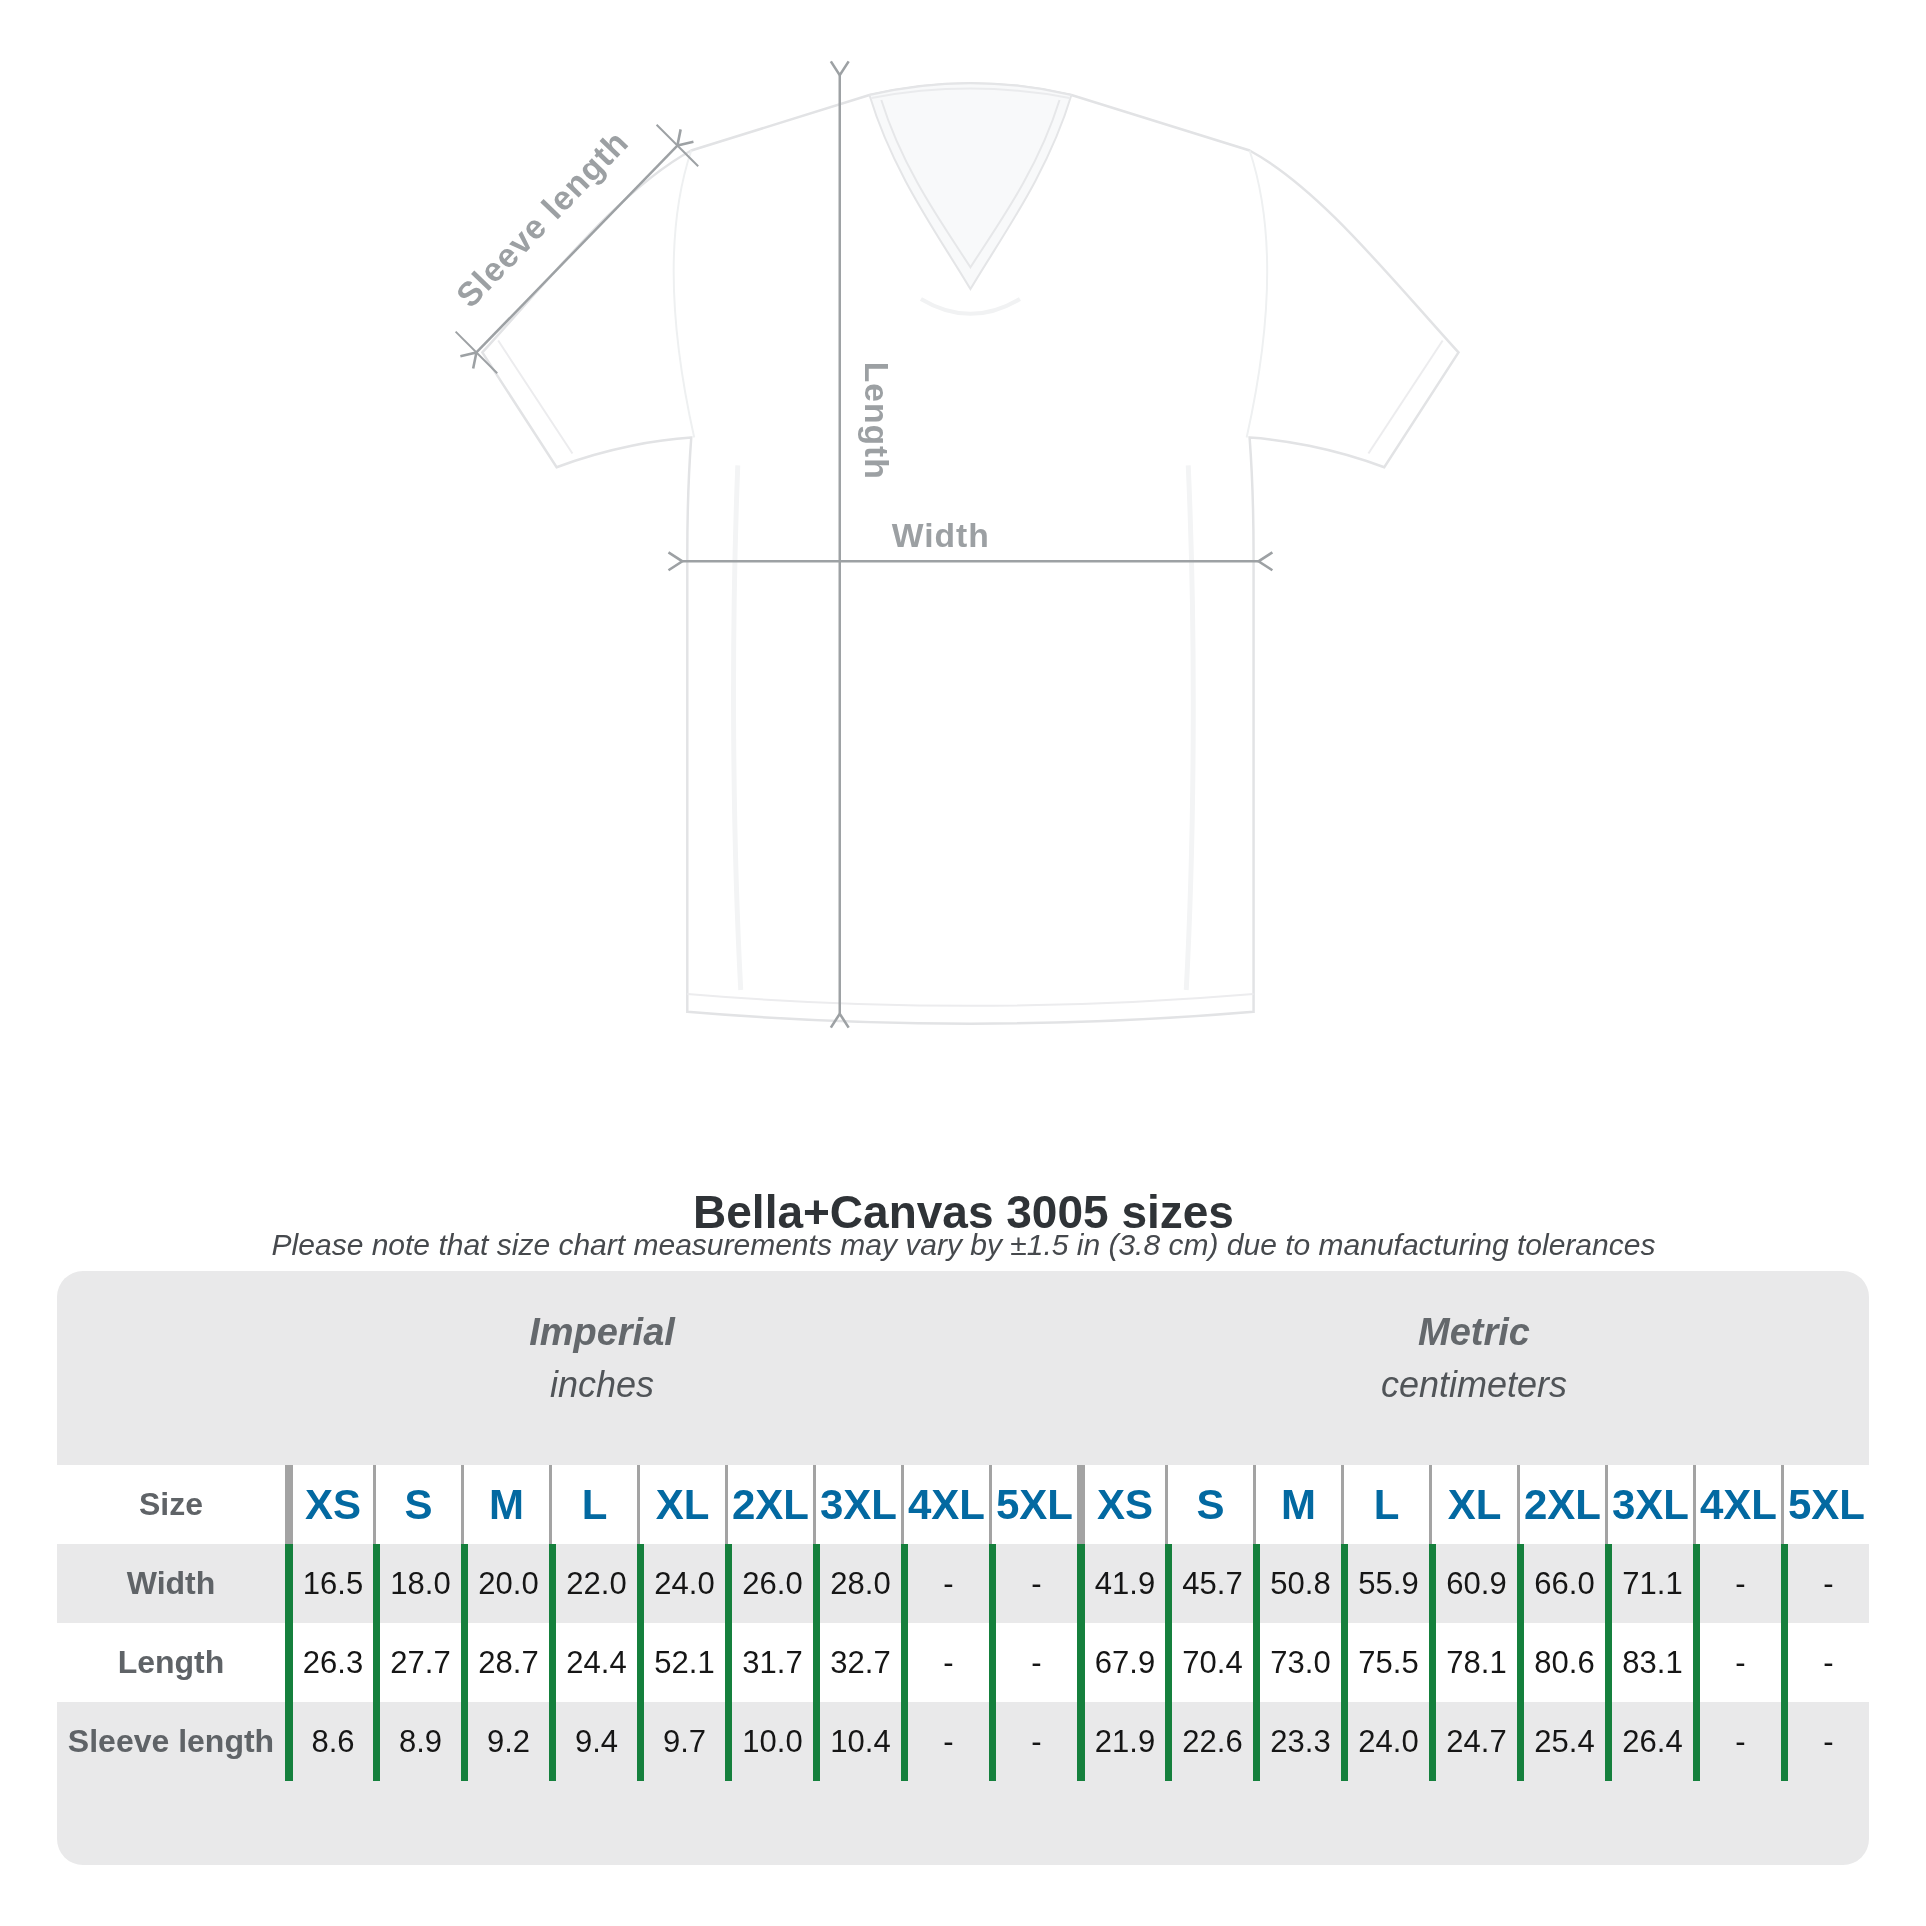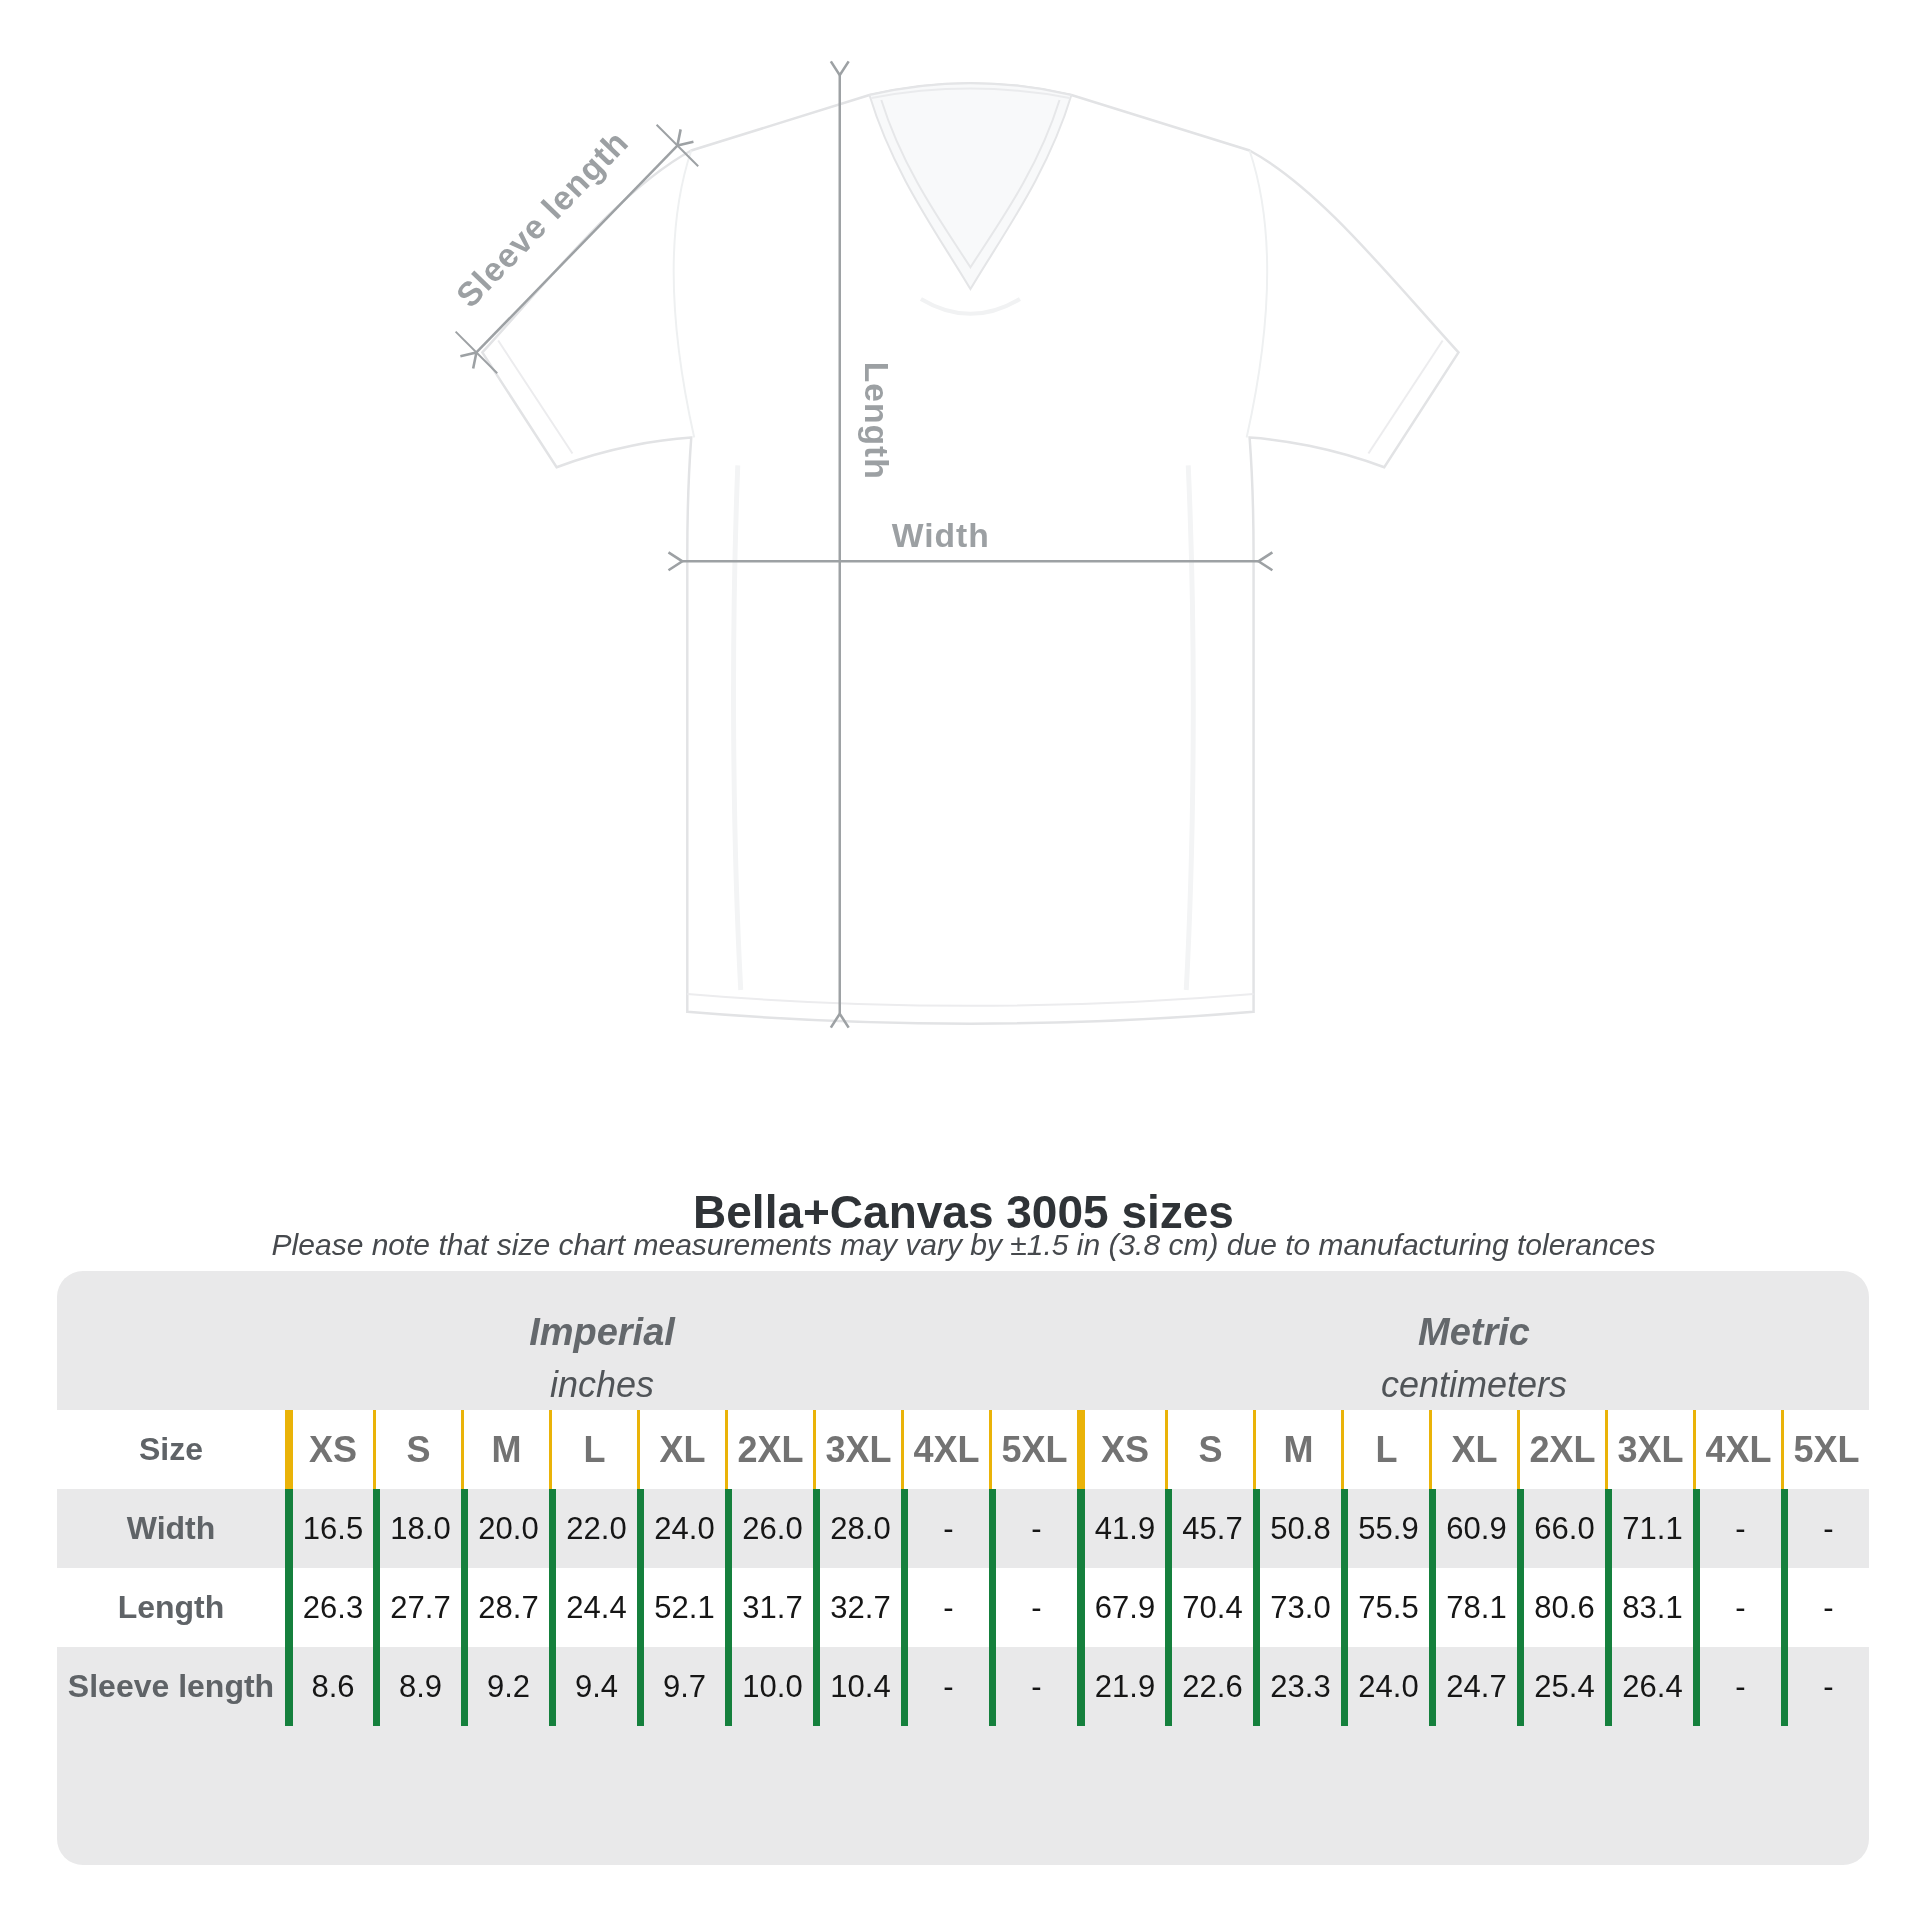--- a/index.html
+++ b/index.html
@@ -37,21 +37,21 @@
   }
   
   .size-table {
     position: absolute;
     left: 57px; top: 1271px;
     width: 1812px; height: 594px;
     background: #e9e9ea;
     border-radius: 26px;
     overflow: hidden;
   }
-  .unit-band { position: relative; height: 139px; }
+  .unit-band { position: relative; height: 194px; }
   .unit-group {
     position: absolute; top: 0;
     transform: translateX(-50%);
     text-align: center; white-space: nowrap;
   }
   .unit-group.imperial { left: 545px; }
   .unit-group.metric   { left: 1417px; }
   .unit-name {
     margin-top: 40px;
     font-size: 38px; font-weight: bold; font-style: italic;
@@ -67,21 +67,21 @@
     grid-template-columns: 228px repeat(18, 1fr);
     height: 79px;
   }
   .trow.white { background: #ffffff; }
   .cell {
     display: flex; align-items: center; justify-content: center;
     height: 100%;
     white-space: nowrap;
   }
   .cell.lbl { font-size: 32px; font-weight: bold; color: #5f6367; }
-  .cell.hdr { font-size: 36px; font-weight: bold; color: #737373; border-left: 3px solid #eab308; }
+  .cell.hdr { font-size: 42px; font-weight: bold; color: #0369a1; border-left: 3px solid #a3a3a3; }
   .cell.val { font-size: 31px; font-weight: normal; color: #161616; border-left: 7px solid #15803d; }
   .cell.gsep { border-left-width: 8px; }
 </style>
 </head>
 <body>
 
 <div id="page">
 
   <svg id="shirt-svg" width="1927" height="1089" viewBox="0 0 1946 1100">
     <defs>

